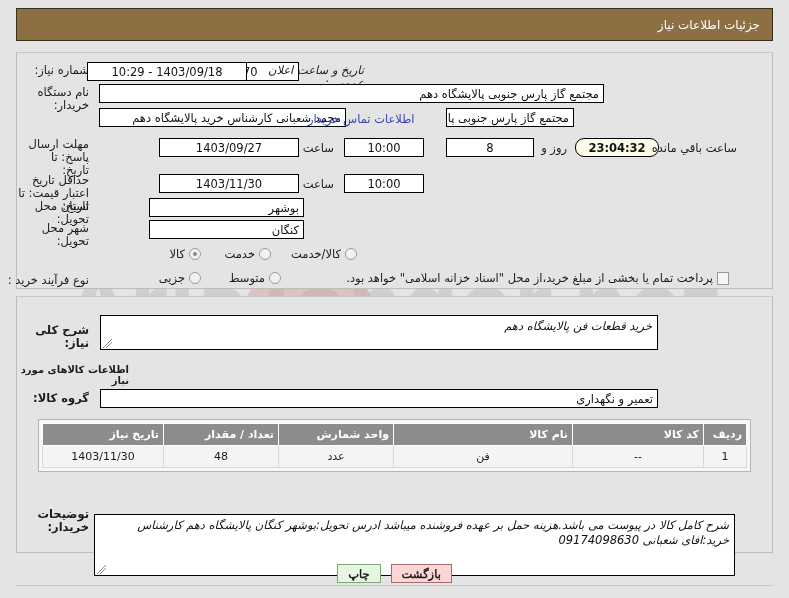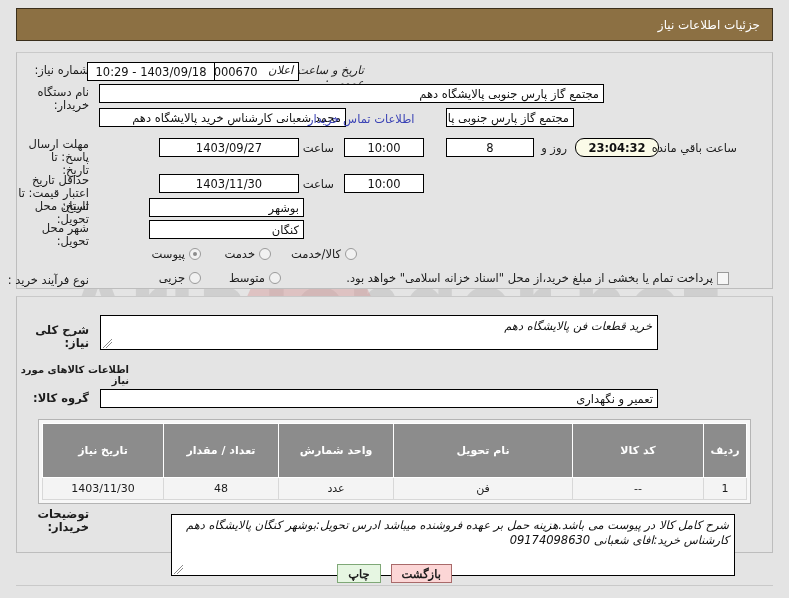--- a/index.html
+++ b/index.html
@@ -181,22 +181,22 @@
     border-collapse: collapse;
     width: 100%;
     font-size: 11px;
   }
   table.grid th {
     background: #8c8c8c;
     color: #ffffff;
     font-weight: bold;
     border: 1px solid #ffffff;
     height: 21px;
-    padding: 16px 4px;
-    text-align: center;
+    padding: 0 4px;
+    text-align: right;
     white-space: nowrap;
   }
   table.grid td {
     background: #f4f4f4;
     color: #1c1c1c;
     border: 1px solid #d8d8d8;
     height: 21px;
     padding: 0 4px;
     text-align: center;
     white-space: nowrap;
@@ -247,21 +247,21 @@
   <div class="header-bar">
     <span class="header-title">جزئیات اطلاعات نیاز</span>
   </div>
 
   <div class="panel" id="panel-top"></div>
 
   <div class="lbl abs" style="right:700px; top:64px; width:72px;">شماره نیاز:</div>
   <div class="fld center abs" style="right:490px; top:62px; width:200px;">1103097684000670</div>
 
   <div class="lbl abs" style="right:425px; top:64px; width:130px; text-align:right;font-style:italic;">تاریخ و ساعت اعلان عمومی:</div>
-  <div class="fld center abs" style="right:625px; top:62px; width:128px; right:auto; left:87px;">1403/09/18 - 10:29</div>
+  <div class="fld center abs" style="right:625px; top:62px; width:160px; right:auto; left:87px;">1403/09/18 - 10:29</div>
 
   <div class="lbl abs" style="right:700px; top:86px; width:78px;">نام دستگاه خریدار:</div>
   <div class="fld abs" style="right:185px; top:84px; width:505px;">مجتمع گاز پارس جنوبی  پالایشگاه دهم</div>
 
   <div class="fld abs" style="right:443px; top:108px; width:247px;">محمد شعبانی کارشناس خرید پالایشگاه دهم</div>
   <div class="fld abs" style="right:auto; left:446px; top:108px; width:128px;">مجتمع گاز پارس جنوبی  پالایشگ</div>
   <a class="link abs" style="right:auto; left:308px; top:112px;">اطلاعات تماس خریدار</a>
 
   <div class="lbl abs" style="right:700px; top:138px; width:68px; line-height:13px;">مهلت ارسال پاسخ: تا تاریخ:</div>
   <div class="fld center abs" style="right:490px; top:138px; width:140px;">1403/09/27</div>
@@ -279,21 +279,21 @@
 
   <div class="lbl abs" style="right:700px; top:200px; width:78px;">استان محل تحویل:</div>
   <div class="fld abs" style="right:485px; top:198px; width:155px;">بوشهر</div>
 
   <div class="lbl abs" style="right:700px; top:222px; width:78px;">شهر محل تحویل:</div>
   <div class="fld abs" style="right:485px; top:220px; width:155px;">کنگان</div>
 
   <div class="row" style="right:588px; top:247px;">
     <span class="optgrp">
         <span class="radio sel"></span>
-      <span class="otxt">پیوست</span>
+      <span class="otxt">کالا</span>
       </span>
   </div>
   <div class="row" style="right:518px; top:247px;">
     <span class="optgrp">
         <span class="radio"></span>
       <span class="otxt">خدمت</span>
       </span>
   </div>
   <div class="row" style="right:432px; top:247px;">
     <span class="optgrp">
@@ -337,41 +337,41 @@
 
   <div class="lbl bold abs" style="right:700px; top:392px; width:66px;">گروه کالا:</div>
   <div class="fld abs" style="right:131px; top:389px; width:558px;">تعمیر و نگهداری</div>
 
   <div class="tbl-wrap">
     <table class="grid">
       <thead>
         <tr>
           <th style="width:34px;">ردیف</th>
           <th style="width:122px;">کد کالا</th>
-          <th>نام تحویل</th>
+          <th>نام کالا</th>
           <th style="width:106px;">واحد شمارش</th>
           <th style="width:106px;">تعداد / مقدار</th>
           <th style="width:112px;">تاریخ نیاز</th>
         </tr>
       </thead>
       <tbody>
         <tr>
           <td>1</td>
           <td>--</td>
           <td>فن</td>
           <td>عدد</td>
           <td>48</td>
           <td>1403/11/30</td>
         </tr>
       </tbody>
     </table>
   </div>
 
   <div class="lbl bold abs" style="right:700px; top:508px; width:80px;">توضیحات خریدار:</div>
-  <div class="ta abs" style="right:54px; top:479px; width:564px; height:62px;">
+  <div class="ta abs" style="right:54px; top:479px; width:641px; height:62px;">
     <span>شرح کامل کالا در پیوست می باشد.هزینه حمل بر عهده فروشنده میباشد ادرس تحویل:بوشهر کنگان پالایشگاه دهم کارشناس خرید:افای شعبانی 09174098630</span>
     <svg class="grip" viewBox="0 0 9 9">
       <path d="M0 9 L9 0" stroke="#8a8a8a" stroke-width="1" fill="none"></path>
       <path d="M3 9 L9 3" stroke="#8a8a8a" stroke-width="1" fill="none"></path>
     </svg>
   </div>
 
   <div class="sep-line" style="top:585px;"></div>
   <div class="abs" style="right:auto; left:0; top:564px; width:789px; display:flex; justify-content:center; gap:10px;">
     <button class="btn btn-back">بازگشت</button>

